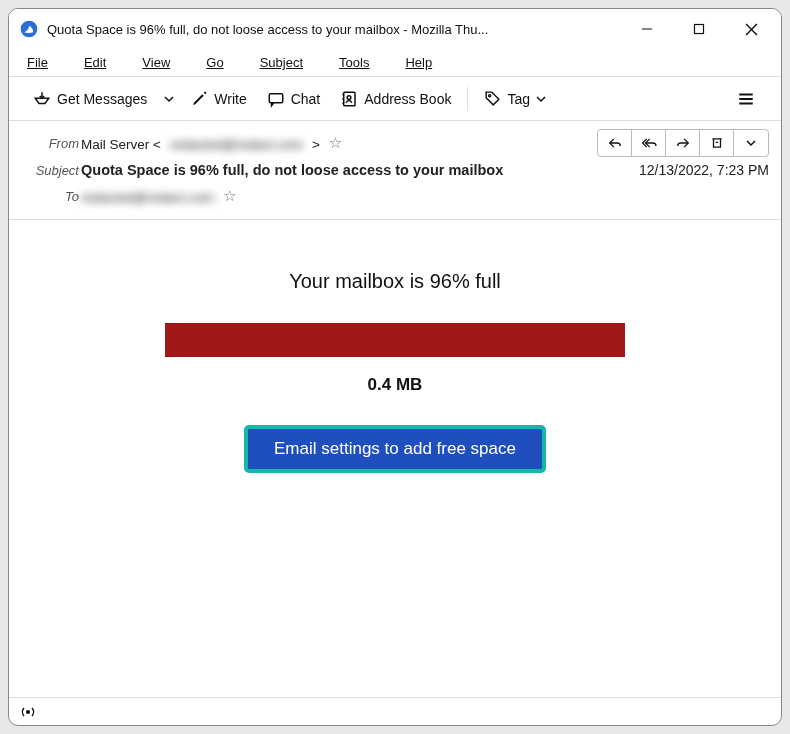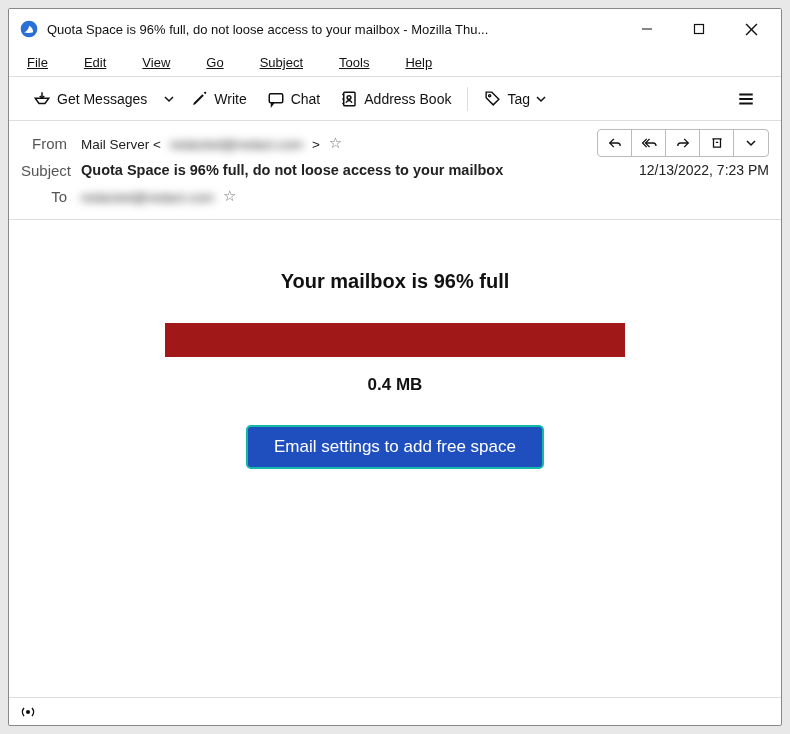--- a/index.html
+++ b/index.html
@@ -3,21 +3,21 @@
 <meta charset="utf-8">
 <style>
 * { margin: 0; padding: 0; box-sizing: border-box; font-family: "Segoe UI", Arial, sans-serif; }
 body { background: #e8e8e8; width: 790px; height: 734px; overflow: hidden; position: relative; }
 
 .window {
   position: absolute;
   top: 8px; left: 8px; right: 8px; bottom: 8px;
   background: #fff;
   border: 1px solid #888;
-  border-radius: 2px;
+  border-radius: 10px;
   overflow: hidden;
   display: flex;
   flex-direction: column;
 }
 
 
 .titlebar {
   height: 40px;
   display: flex;
   align-items: center;
@@ -94,22 +94,23 @@
 .hdr-row {
   display: flex;
   align-items: center;
   min-height: 26px;
   font-size: 13.5px;
 }
 .hdr-label {
   width: 60px;
   text-align: right;
   color: #555;
-  padding-right: 14px;
-  font-size: 15px;
+  padding-right: 2px;
+  font-size: 13px;
+  font-style: italic;
 }
 .hdr-val { color: #222; display: flex; align-items: flex-end; gap: 9px; }
 .hdr-row.subject .hdr-val { font-weight: 700; font-size: 14.5px; }
 .hdr-date { margin-left: auto; color: #222; font-size: 14px; }
 .actions {
   margin-left: auto;
   display: flex;
   border: 1px solid #bbb;
   border-radius: 4px;
   overflow: hidden;
@@ -132,21 +133,21 @@
   overflow-y: auto;
   position: relative;
   background: #fff;
 }
 .body-inner {
   padding: 30px 30px 40px 30px;
   text-align: center;
 }
 .h-main {
   font-size: 20px;
-  font-weight: 700;
+  font-weight: 400;
   color: #111;
   margin: 20px 0 30px 0;
 }
 .quota-bar {
   width: 460px;
   height: 34px;
   background: #a01818;
   margin: 0 auto 18px auto;
 }
 .size {
@@ -159,21 +160,21 @@
   font-size: 17px;
   font-weight: 700;
   color: #111;
   line-height: 1.5;
   margin-bottom: 50px;
 }
 .cta {
   display: inline-block;
   background: #1f4fbf;
   color: #fff;
-  border: 2px solid #14b8a6;
+  border: 4px solid #14b8a6;
   border-radius: 5px;
   padding: 10px 26px;
   font-size: 17px;
 }
 
 
 .body-pane::-webkit-scrollbar { width: 16px; }
 .body-pane::-webkit-scrollbar-track { background: #f4f4f4; }
 .body-pane::-webkit-scrollbar-thumb { background: #c2c2c2; border-radius: 8px; border: 3px solid #f4f4f4; }
 

